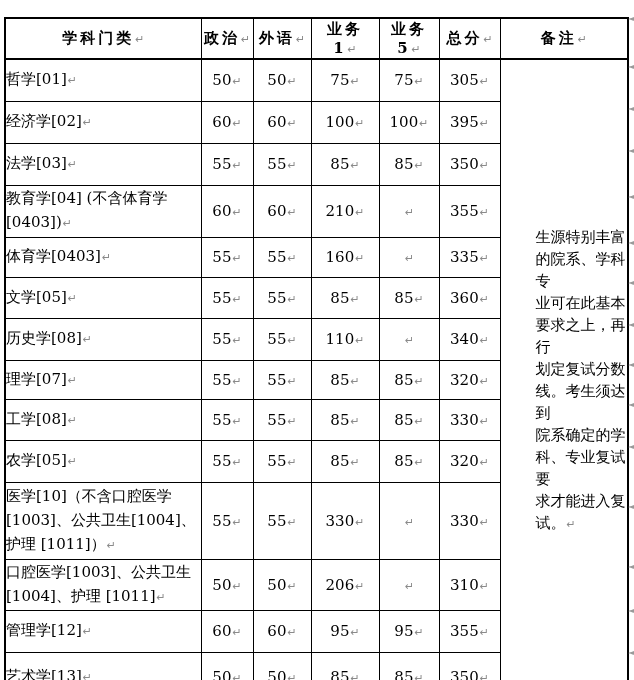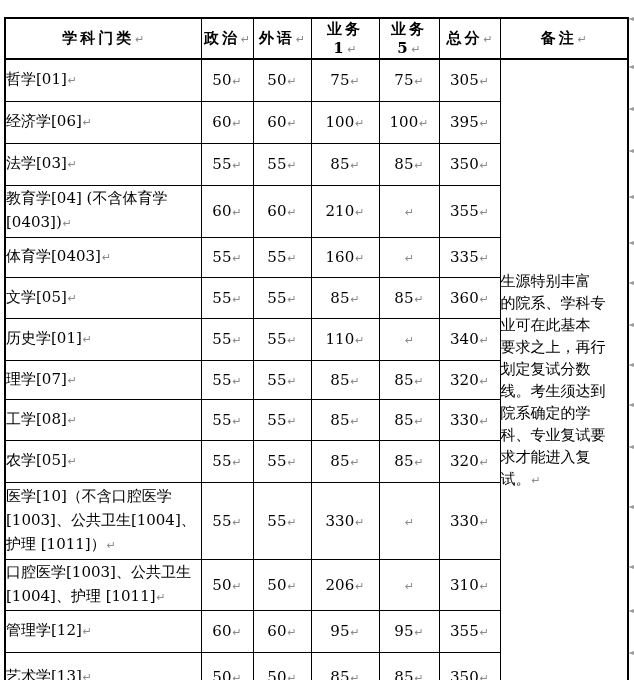--- a/index.html
+++ b/index.html
@@ -22,21 +22,21 @@
   }
   .c-name{
     text-align:left;vertical-align:middle;
     padding:1px 3px 1px 5px;font-size:15px;line-height:24px;
   }
   .c-num{
     text-align:center;vertical-align:middle;font-size:15px;
   }
   .remark-cell{vertical-align:middle;padding:0 3px 0 6px;}
   .remark-text{
-    font-size:15px;line-height:22px;white-space:pre-line;text-align:left;
+    font-size:15px;line-height:22px;white-space:pre-line;text-align:left;margin-left:35px;
   }
   .pmark{
     color:#8a8a8a;font-size:11px;font-weight:normal;letter-spacing:0;
     font-family:"DejaVu Sans","Liberation Sans",sans-serif;
     padding-left:1px;
   }
   .rowmark{
     position:absolute;left:628px;color:#9a9a9a;font-size:8px;line-height:10px;
     font-family:"DejaVu Sans","Liberation Sans",sans-serif;
   }
@@ -95,21 +95,21 @@
 要求之上，再行
 划定复试分数
 线。考生须达到
 院系确定的学
 科、专业复试要
 求才能进入复
 试。</span><span class="pmark">↵</span></div>
       </td>
     </tr>
     <tr>
-      <td class="c-name"><span>经济学[06]</span><span class="pmark">↵</span></td>
+      <td class="c-name"><span>经济学[02]</span><span class="pmark">↵</span></td>
       <td class="c-num"><span>60</span><span class="pmark">↵</span></td>
       <td class="c-num"><span>60</span><span class="pmark">↵</span></td>
       <td class="c-num"><span>100</span><span class="pmark">↵</span></td>
       <td class="c-num"><span>100</span><span class="pmark">↵</span></td>
       <td class="c-num"><span>395</span><span class="pmark">↵</span></td>
     </tr>
     <tr>
       <td class="c-name"><span>法学[03]</span><span class="pmark">↵</span></td>
       <td class="c-num"><span>55</span><span class="pmark">↵</span></td>
       <td class="c-num"><span>55</span><span class="pmark">↵</span></td>
@@ -135,21 +135,21 @@
     </tr>
     <tr>
       <td class="c-name"><span>文学[05]</span><span class="pmark">↵</span></td>
       <td class="c-num"><span>55</span><span class="pmark">↵</span></td>
       <td class="c-num"><span>55</span><span class="pmark">↵</span></td>
       <td class="c-num"><span>85</span><span class="pmark">↵</span></td>
       <td class="c-num"><span>85</span><span class="pmark">↵</span></td>
       <td class="c-num"><span>360</span><span class="pmark">↵</span></td>
     </tr>
     <tr>
-      <td class="c-name"><span>历史学[01]</span><span class="pmark">↵</span></td>
+      <td class="c-name"><span>历史学[08]</span><span class="pmark">↵</span></td>
       <td class="c-num"><span>55</span><span class="pmark">↵</span></td>
       <td class="c-num"><span>55</span><span class="pmark">↵</span></td>
       <td class="c-num"><span>110</span><span class="pmark">↵</span></td>
       <td class="c-num"><span></span><span class="pmark">↵</span></td>
       <td class="c-num"><span>340</span><span class="pmark">↵</span></td>
     </tr>
     <tr>
       <td class="c-name"><span>理学[07]</span><span class="pmark">↵</span></td>
       <td class="c-num"><span>55</span><span class="pmark">↵</span></td>
       <td class="c-num"><span>55</span><span class="pmark">↵</span></td>

